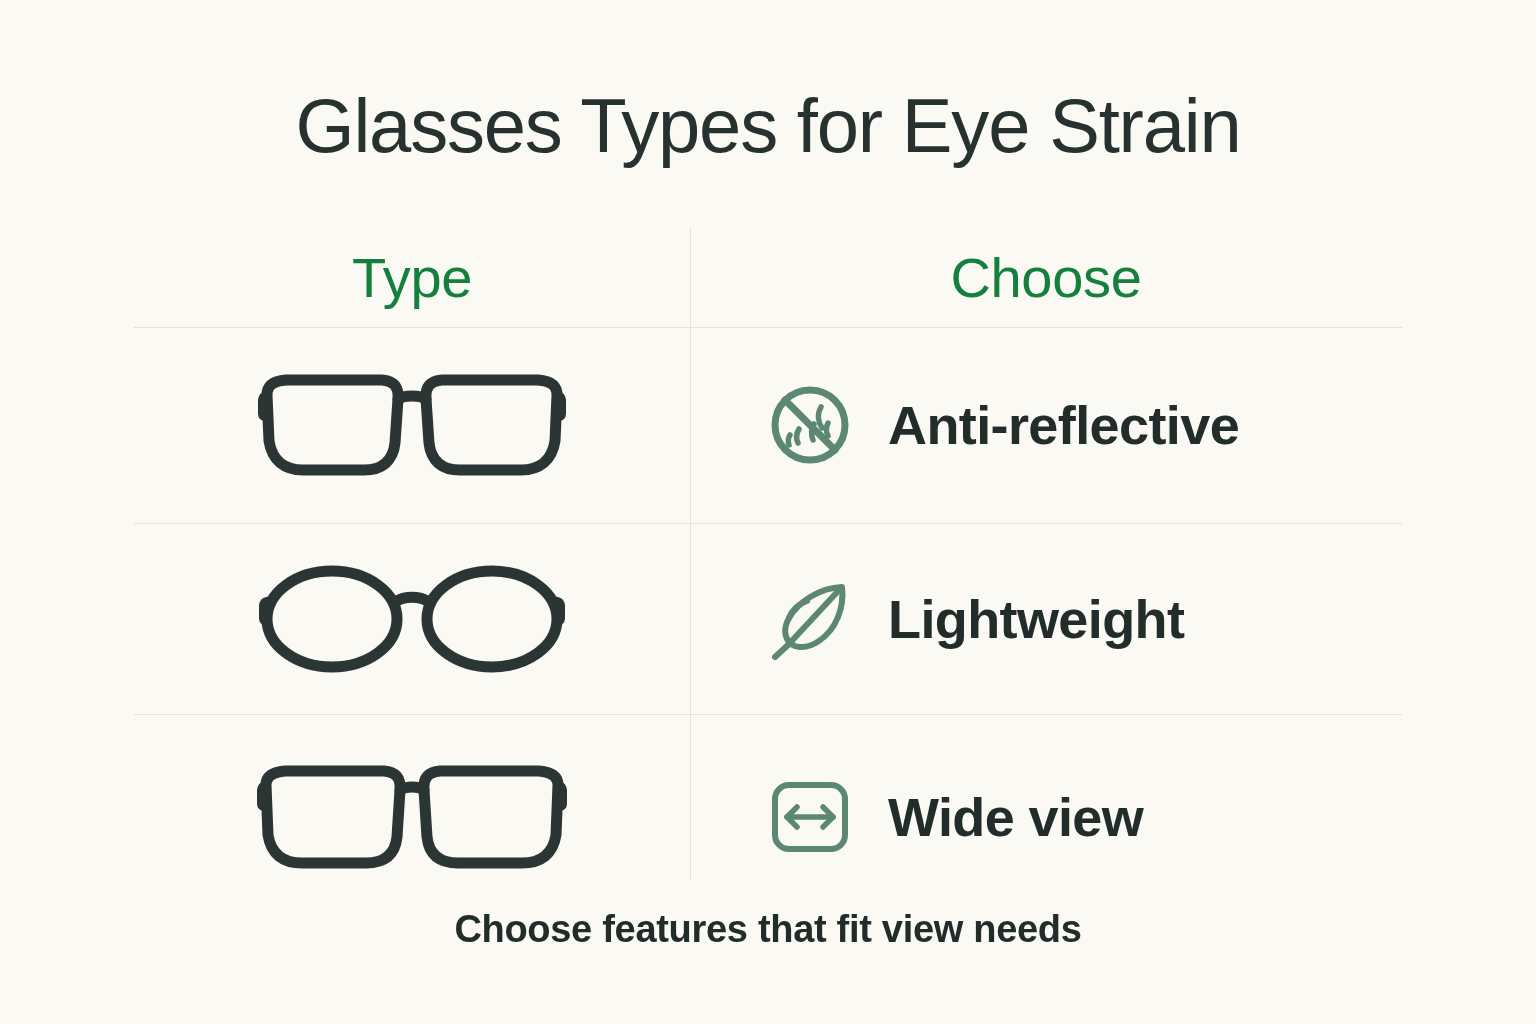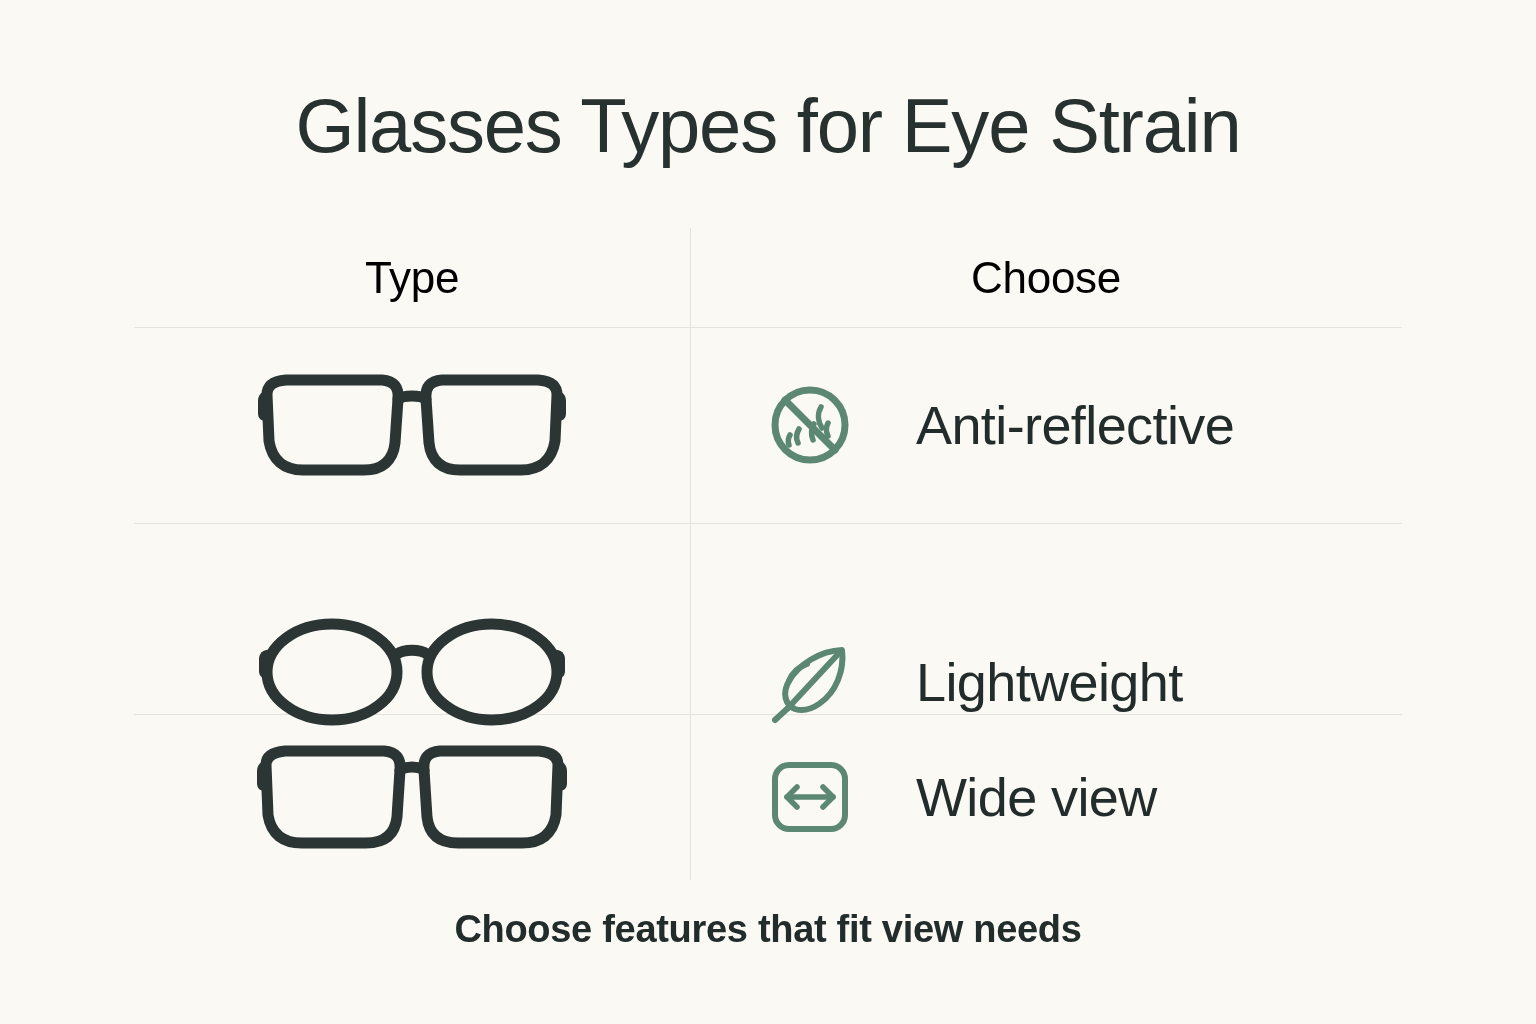--- a/index.html
+++ b/index.html
@@ -67,38 +67,38 @@
     left: 0;
     top: 0;
     width: 1268px;
     height: 99px;
     display: flex;
   }
   .head-cell {
     display: flex;
     align-items: center;
     justify-content: center;
-    font-size: 44px;
+    font-size: 56px;
     font-weight: 400;
-    color: #000000;
+    color: #15803d;
     letter-spacing: -0.3px;
   }
   .head-cell.type { width: 556px; }
   .head-cell.feature { width: 712px; }
 
   .row {
     position: absolute;
     left: 0;
     width: 1268px;
     display: flex;
     align-items: center;
   }
   .row.row1 { top: 99px;  height: 196px; }
-  .row.row2 { top: 309px; height: 191px; align-items: flex-end; }
-  .row.row3 { top: 486px; height: 166px; text-align: center; }
+  .row.row2 { top: 295px; height: 191px; }
+  .row.row3 { top: 506px; height: 166px; text-align: center; }
 
   .cell-type {
     width: 556px;
     display: flex;
     align-items: center;
     justify-content: center;
   }
   .cell-feature {
     width: 712px;
     display: flex;
@@ -109,23 +109,23 @@
   }
   .feature-icon {
     width: 92px;
     height: 92px;
     flex: 0 0 92px;
     display: flex;
     align-items: center;
     justify-content: center;
   }
   .feature-label {
-    margin-left: 60px;
+    margin-left: 32px;
     font-size: 54px;
-    font-weight: 400;
+    font-weight: 700;
     color: #222c2b;
     letter-spacing: -0.6px;
     white-space: nowrap;
   }
 
   
   .footer {
     position: absolute;
     top: 908px;
     left: 0;

